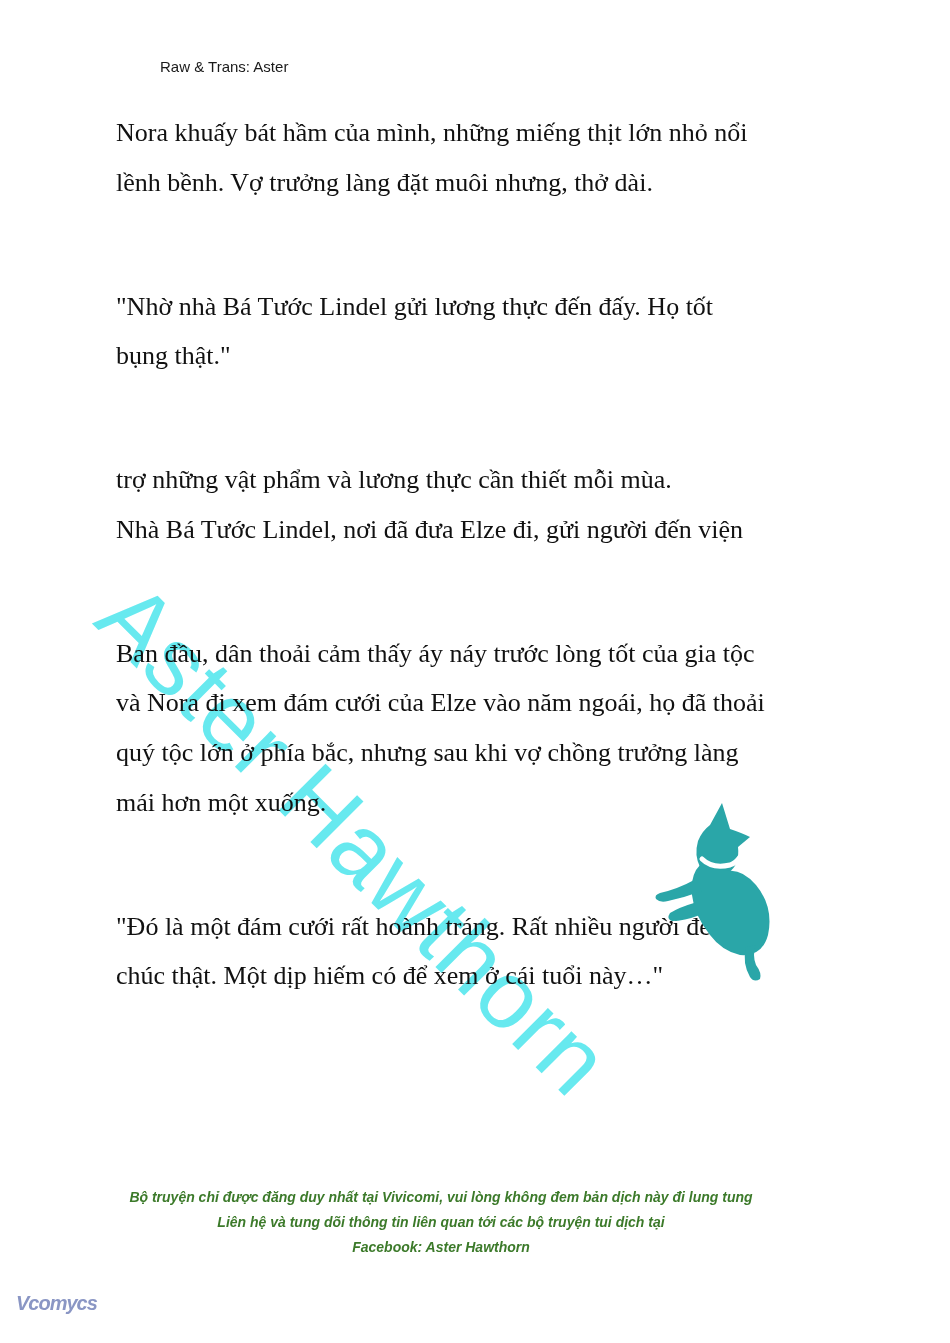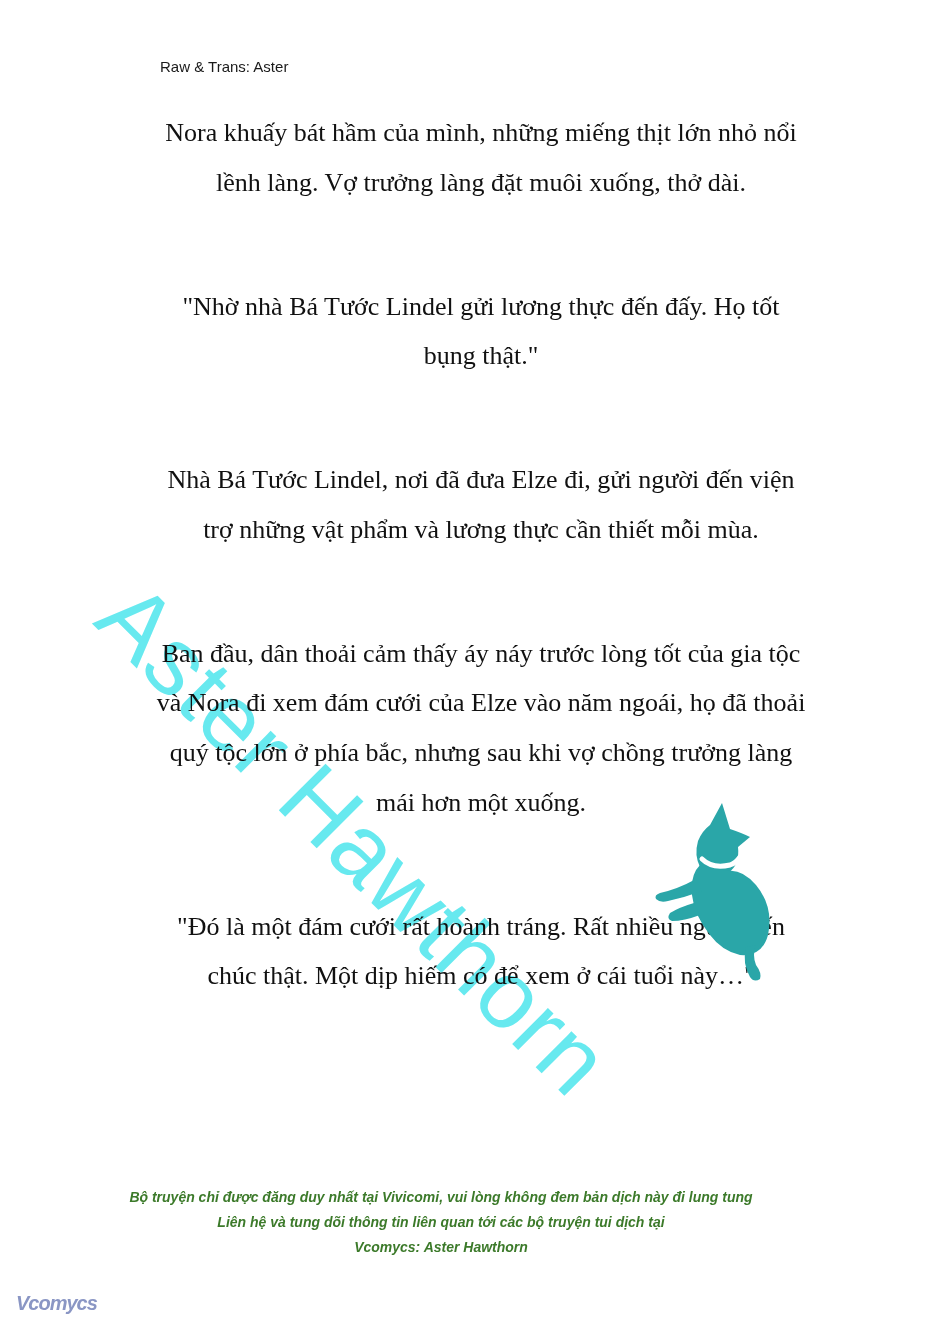--- a/index.html
+++ b/index.html
@@ -32,21 +32,20 @@
       font-size: 26px;
       line-height: 49.6px;
       z-index: 3;
     }
     .para {
       margin: 0 0 74.4px 0;
     }
     .line {
       display: block;
       white-space: nowrap;
-      text-align: center;
     }
     .watermark {
       position: absolute;
       left: 115px;
       top: 545px;
       font-family: "Liberation Sans", sans-serif;
       font-size: 96px;
       color: #5fe8ef;
       transform: rotate(45deg);
       transform-origin: left center;
@@ -122,42 +121,42 @@
 
     <path d="M96 152 Q92 168 100 182 Q104 188 110 184 Q112 178 106 170 Q102 160 106 150 Z"></path>
   </g>
 
   <path d="M52 64 Q62 74 80 70 Q86 68 90 62" stroke="#ffffff" stroke-width="5" fill="none" stroke-linecap="round"></path>
 </svg>
 
 <div class="body-text">
   <p class="para">
     <span class="line">Nora khuấy bát hầm của mình, những miếng thịt lớn nhỏ nổi</span>
-    <span class="line">lềnh làng. Vợ trưởng làng đặt muôi xuống, thở dài.</span>
+    <span class="line">lềnh bềnh. Vợ trưởng làng đặt muôi nhưng, thở dài.</span>
   </p>
   <p class="para">
     <span class="line">"Nhờ nhà Bá Tước Lindel gửi lương thực đến đấy. Họ tốt</span>
     <span class="line">bụng thật."</span>
   </p>
   <p class="para">
+    <span class="line">trợ những vật phẩm và lương thực cần thiết mỗi mùa.</span>
     <span class="line">Nhà Bá Tước Lindel, nơi đã đưa Elze đi, gửi người đến viện</span>
-    <span class="line">trợ những vật phẩm và lương thực cần thiết mỗi mùa.</span>
   </p>
   <p class="para">
     <span class="line">Ban đầu, dân thoải cảm thấy áy náy trước lòng tốt của gia tộc</span>
     <span class="line">và Nora đi xem đám cưới của Elze vào năm ngoái, họ đã thoải</span>
     <span class="line">quý tộc lớn ở phía bắc, nhưng sau khi vợ chồng trưởng làng</span>
     <span class="line">mái hơn một xuống.</span>
   </p>
   <p class="para">
     <span class="line">"Đó là một đám cưới rất hoành tráng. Rất nhiều người đến</span>
     <span class="line">chúc thật. Một dịp hiếm có để xem ở cái tuổi này…"</span>
   </p>
 </div>
 
 <div class="footer-notice">
   <span>Bộ truyện chỉ được đăng duy nhất tại Vivicomi, vui lòng không đem bản dịch này đi lung tung</span>
   <span>Liên hệ và tung dõi thông tin liên quan tới các bộ truyện tui dịch tại</span>
-  <span>Vcomycs: Aster Hawthorn</span>
+  <span>Facebook: Aster Hawthorn</span>
 </div>
 
 <div class="logo-left">Vcomycs</div>
 <div class="logo-right">damconuong</div>
 
 </body></html>

